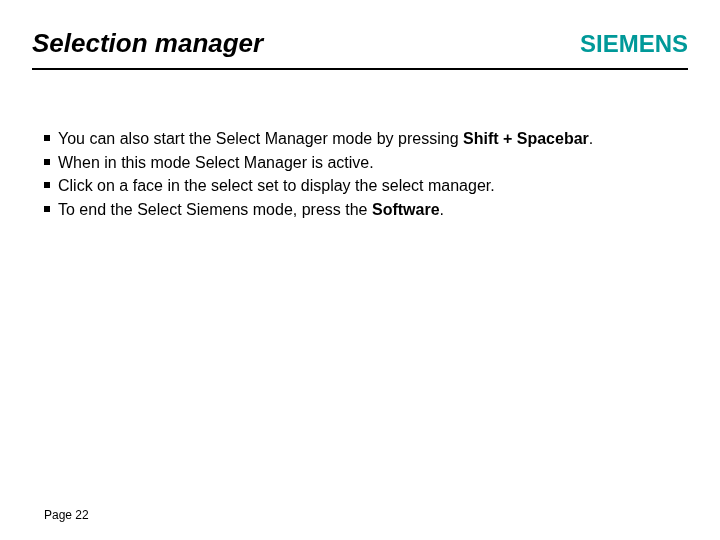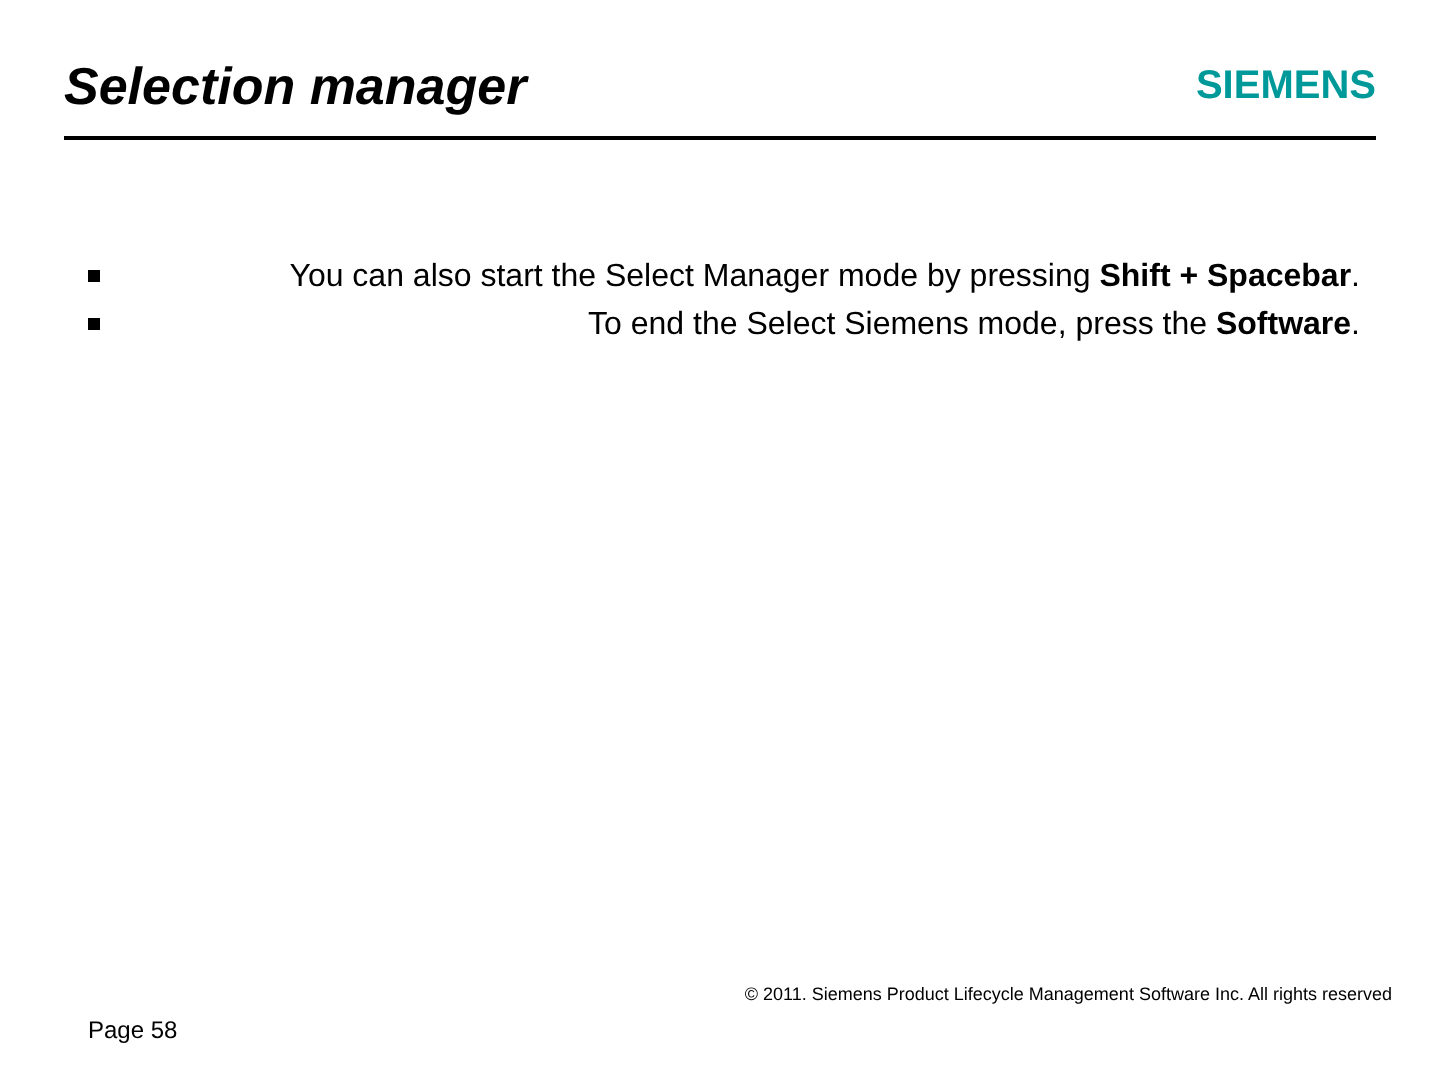--- a/index.html
+++ b/index.html
@@ -21,41 +21,40 @@
   }
   .title {
     font-size: 26px;
     font-weight: bold;
     font-style: italic;
     color: #000;
   }
   .siemens-logo {
     font-family: Arial, sans-serif;
     font-weight: 900;
-    font-size: 20px;
+    font-size: 24px;
     letter-spacing: 0px;
     color: #009999;
   }
   .rule {
     position: absolute;
     top: 68px;
     left: 32px;
     right: 32px;
     height: 2px;
     background: #000;
   }
   .body {
     position: absolute;
     top: 128px;
     left: 44px;
     right: 40px;
     font-size: 16px;
     line-height: 1.35;
     color: #000;
-    text-align: right;
   }
   .bullet {
     position: relative;
     padding-left: 14px;
     margin-bottom: 2px;
   }
   .bullet::before {
     content: "";
     position: absolute;
     left: 0;
@@ -101,24 +100,29 @@
     <div class="siemens-logo">SIEMENS</div>
   </div>
 
   <div class="rule"></div>
 
   <div class="body">
     <div class="bullet">
       <span>You can also start the Select Manager mode by pressing </span><span class="bold">Shift + Spacebar</span><span>.</span>
     </div>
     <div class="bullet">
+      <span>When in this mode Select Manager is active.</span><span class="bold"></span><span></span>
+    </div>
+    <div class="bullet">
+      <span>Click on a face in the select set to display the select manager.</span><span class="bold"></span><span></span>
+    </div>
+    <div class="bullet">
       <span>To end the Select Siemens mode, press the </span><span class="bold">Software</span><span>.</span>
     </div>
   </div>
 
   <div class="footer">
-    <div class="copyright">© 2011. Siemens Product Lifecycle Management Software Inc. All rights reserved</div>
     <div class="footer-row">
-      <div class="page">Page 58</div>
+      <div class="page">Page 22</div>
     </div>
   </div>
 
 </div>
 
 </body></html>

